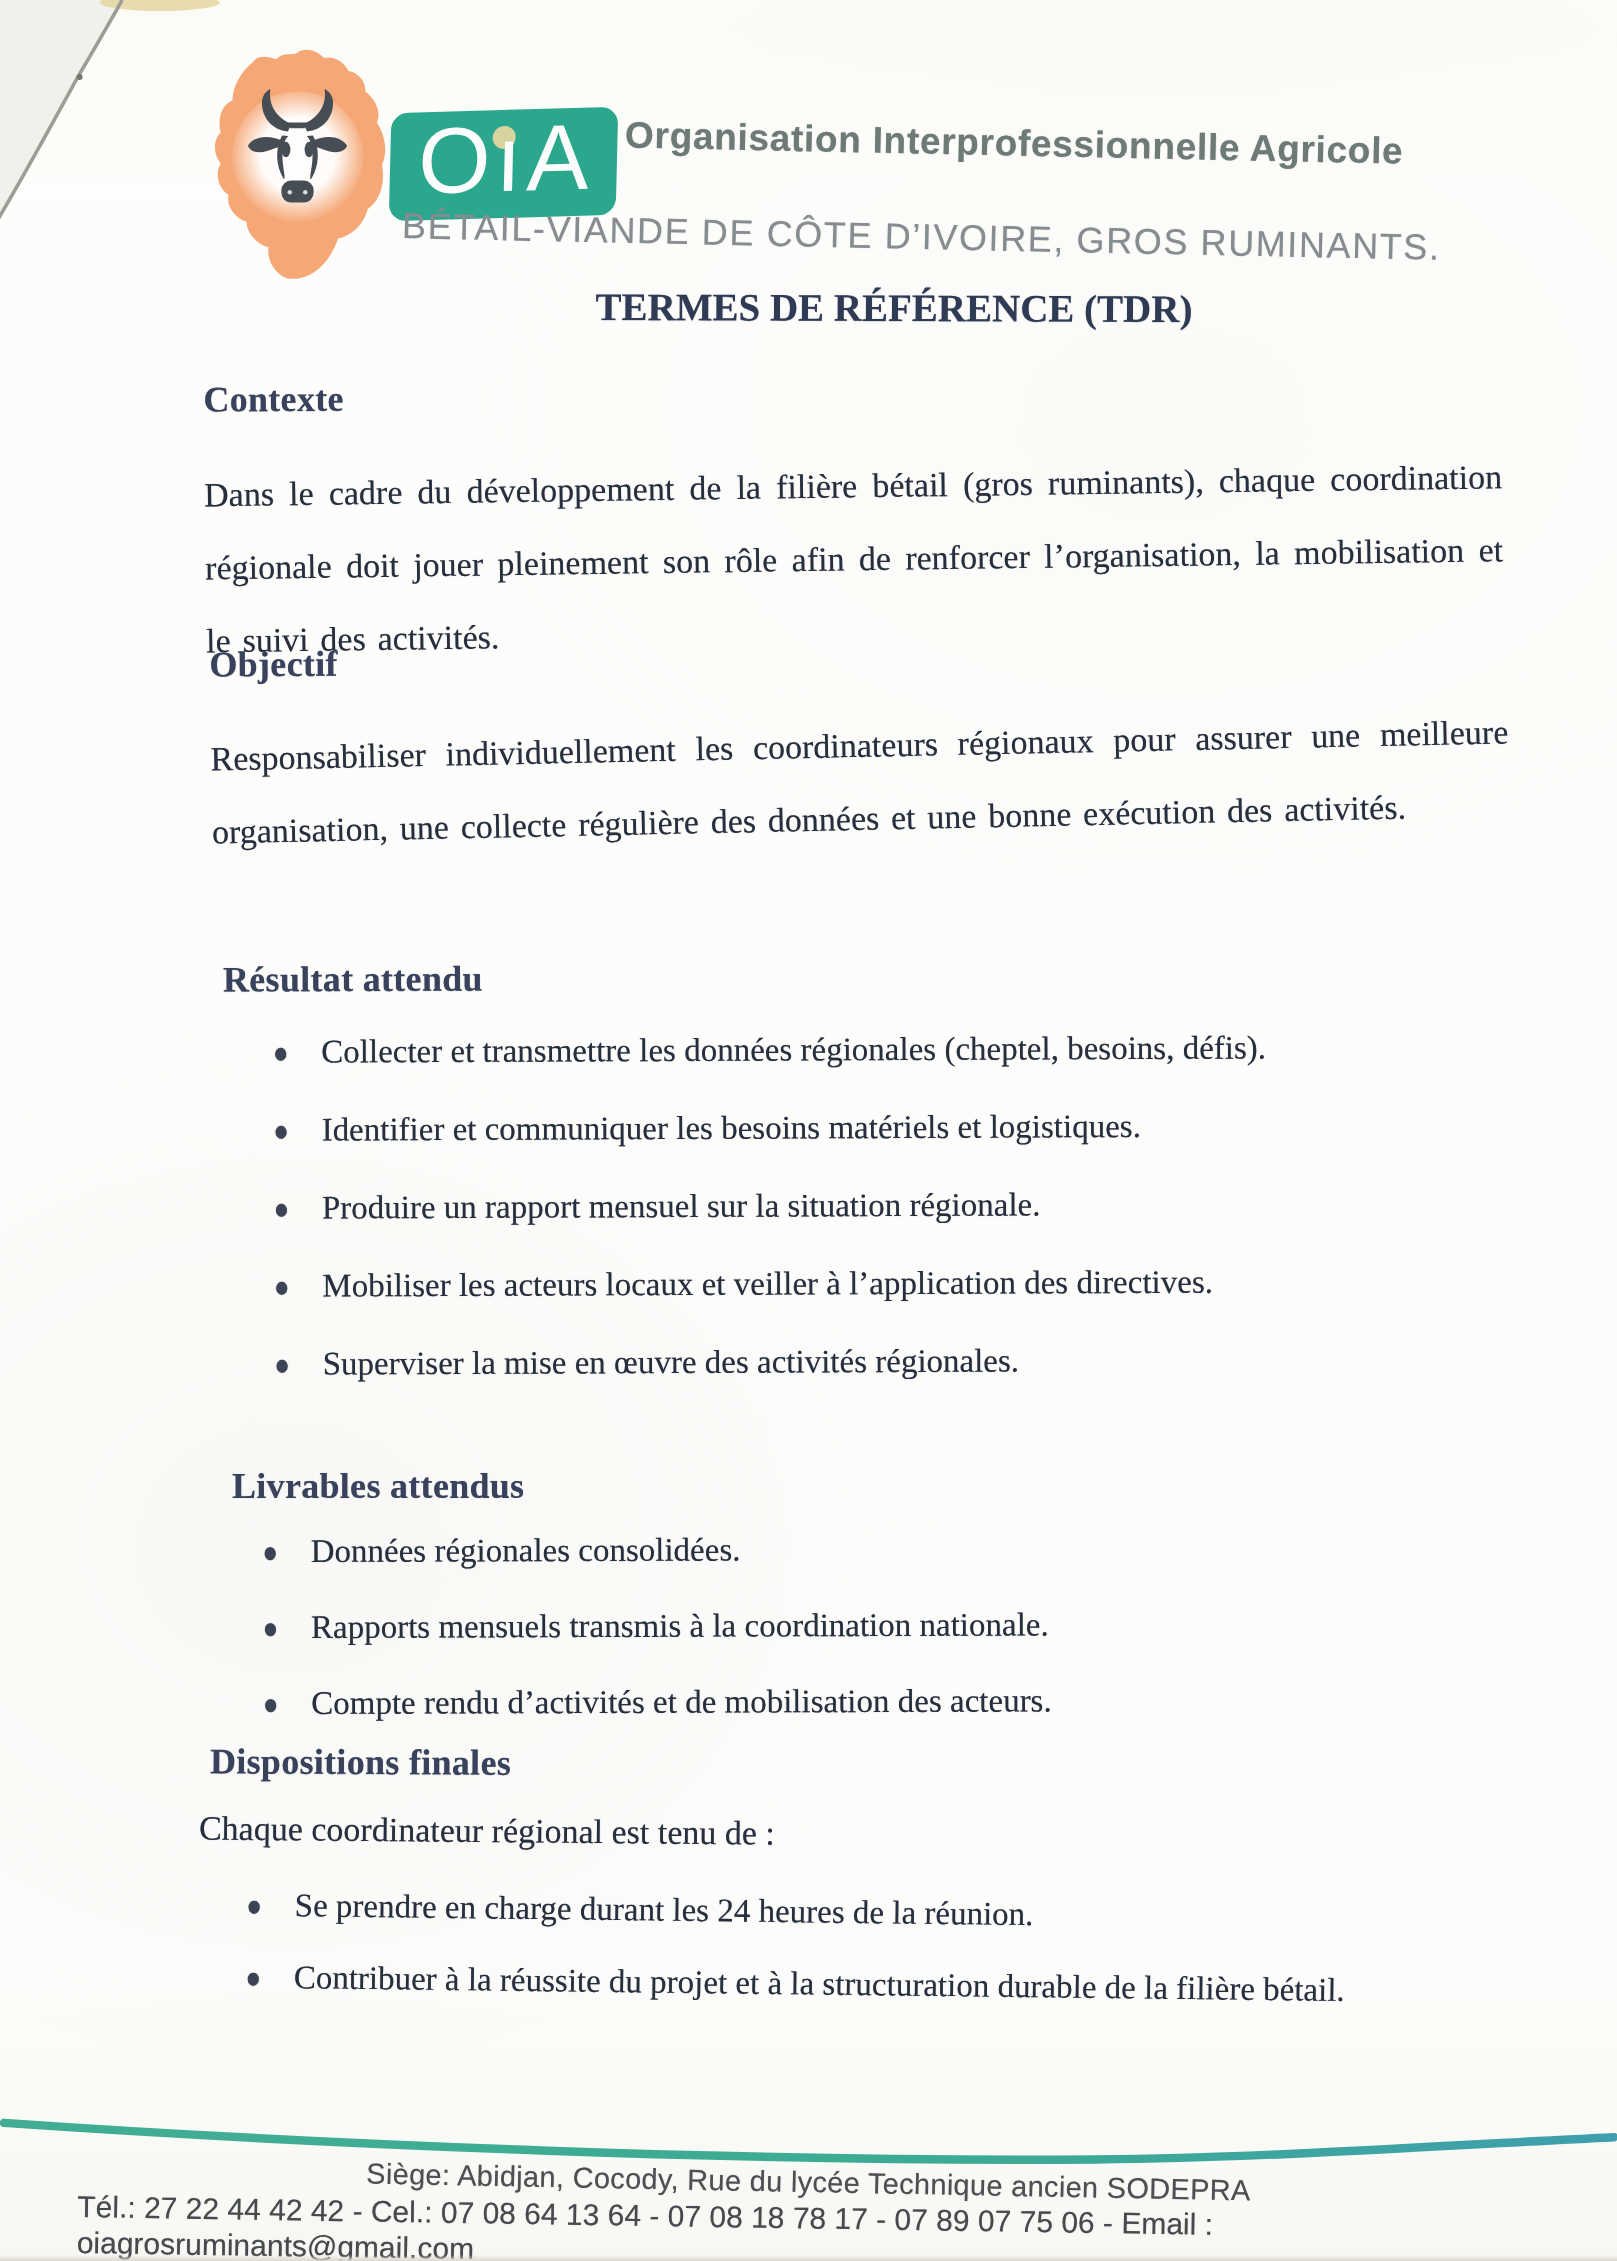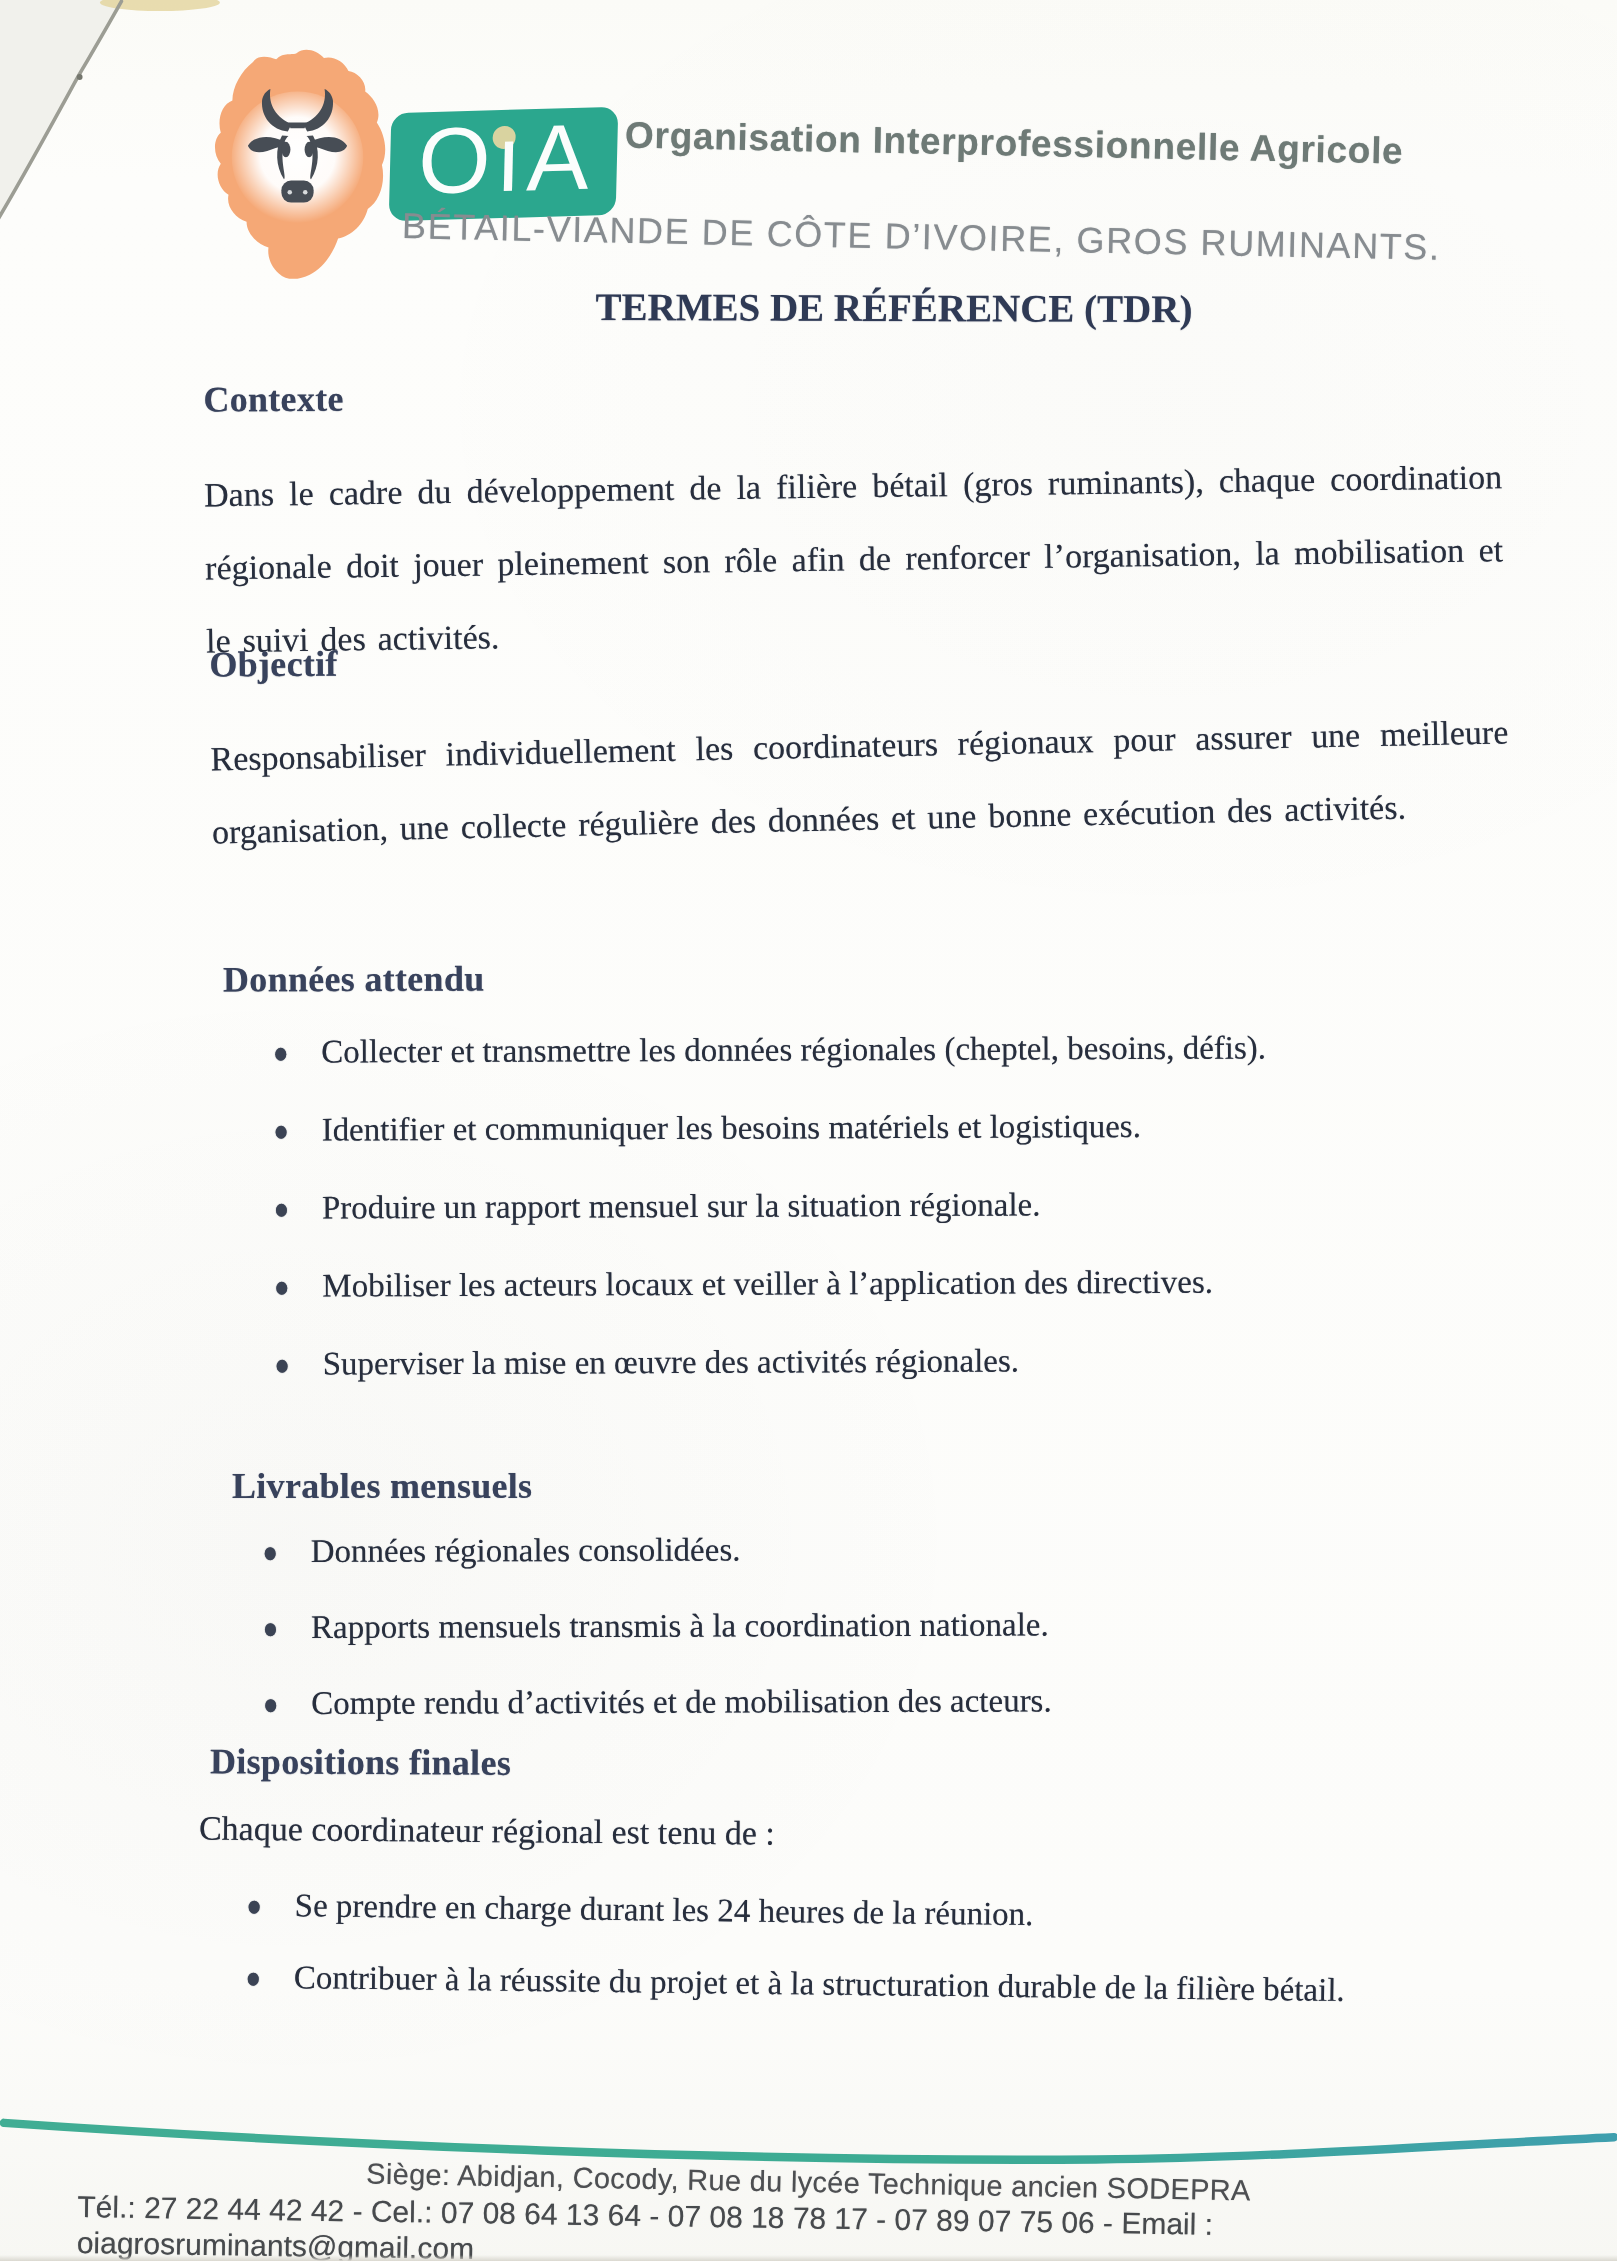--- a/index.html
+++ b/index.html
@@ -139,30 +139,30 @@
   <section class="abs sec-contexte">
     <h2 class="h2">Contexte</h2>
     <p class="body-text ctx-body">Dans le cadre du développement de la filière bétail (gros ruminants), chaque coordination régionale doit jouer pleinement son rôle afin de renforcer l’organisation, la mobilisation et le suivi des activités.</p>
   </section>
 
   <section class="abs sec-objectif">
     <h2 class="h2">Objectif</h2>
     <p class="body-text obj-body">Responsabiliser individuellement les coordinateurs régionaux pour assurer une meilleure organisation, une collecte régulière des données et une bonne exécution des activités.</p>
   </section>
 
-  <h2 class="h2 abs sec-resultat-h">Données attendu</h2>
+  <h2 class="h2 abs sec-resultat-h">Résultat attendu</h2>
   <ul class="bullet-list gap54 abs list-resultat">
     <li>Collecter et transmettre les données régionales (cheptel, besoins, défis).</li>
     <li>Identifier et communiquer les besoins matériels et logistiques.</li>
     <li>Produire un rapport mensuel sur la situation régionale.</li>
     <li>Mobiliser les acteurs locaux et veiller à l’application des directives.</li>
     <li>Superviser la mise en œuvre des activités régionales.</li>
   </ul>
 
-  <h2 class="h2 abs sec-livrables-h">Livrables mensuels</h2>
+  <h2 class="h2 abs sec-livrables-h">Livrables attendus</h2>
   <ul class="bullet-list gap50 abs list-livrables">
     <li>Données régionales consolidées.</li>
     <li>Rapports mensuels transmis à la coordination nationale.</li>
     <li>Compte rendu d’activités et de mobilisation des acteurs.</li>
   </ul>
 
   <h2 class="h2 abs sec-dispositions-h">Dispositions finales</h2>
   <p class="abs disp-intro" style="margin:0;">Chaque coordinateur régional est tenu de :</p>
   <ul class="bullet-list gap44 abs list-dispositions">
     <li>Se prendre en charge durant les 24 heures de la réunion.</li>

